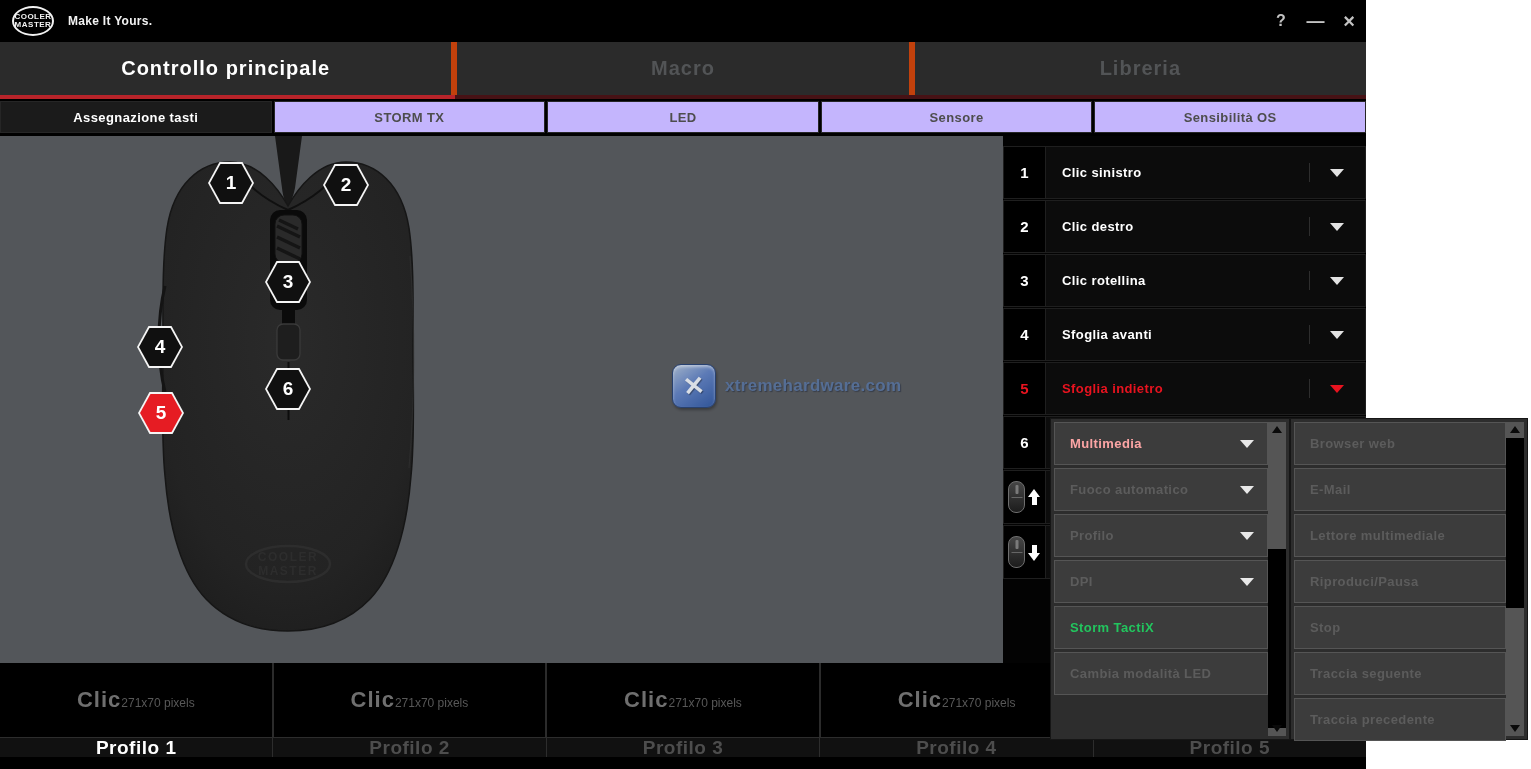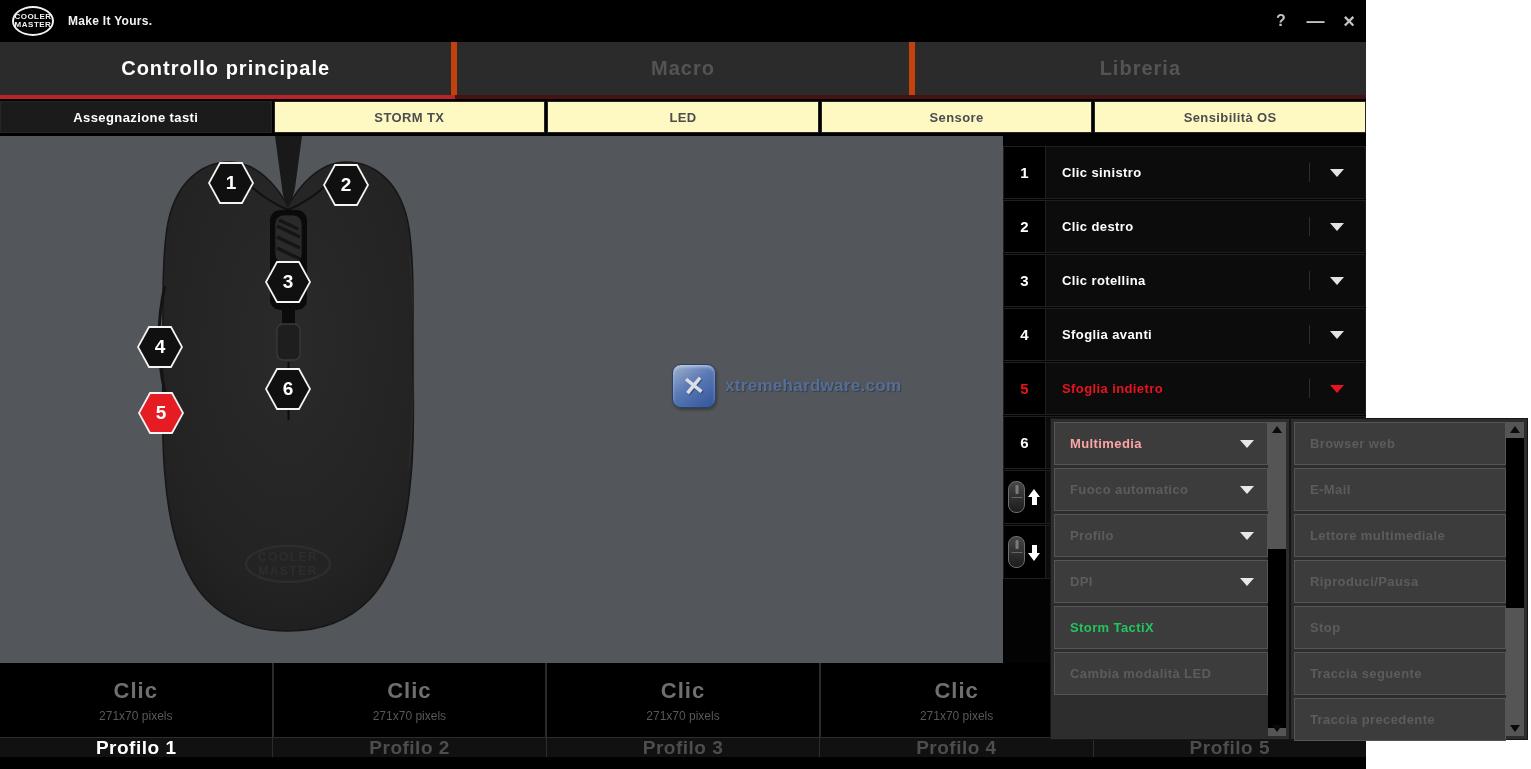--- a/index.html
+++ b/index.html
@@ -23,21 +23,21 @@
   .maintabs { height:53px; background:#2b2b2b; display:flex; }
   .maintab { flex:1; display:flex; align-items:center; justify-content:center;
     color:#525456; font-size:20px; font-weight:bold; letter-spacing:1px; border-right:6px solid #c2410c; }
   .maintab:last-child { border-right:none; }
   .maintab.active { color:#fff; }
   .redline { height:4px; background:#471215; position:relative; }
   .redline .seg { position:absolute; left:0; top:0; height:4px; width:455px; background:#b8242a; }
 
   
   .subtabs { height:37px; background:#000; display:flex; padding:2px 0 3px 0; }
-  .subtab { flex:1; margin-right:2px; background:#fef9c3; border:1px solid #262626;
+  .subtab { flex:1; margin-right:2px; background:#c4b5fd; border:1px solid #262626;
     display:flex; align-items:center; justify-content:center;
     color:#4d4d4d; font-size:13px; font-weight:bold; letter-spacing:.4px; }
   .subtab:last-child { margin-right:0; }
   .subtab.active { background:#1b1b1b; color:#fff; }
 
   
   .main { height:527px; display:flex; background:#000; }
   .stage { position:relative; width:1003px; height:527px; background:#53565a; overflow:hidden; }
   .panel { position:relative; width:363px; height:527px; background:#030303; padding-top:10px; }
 
@@ -80,21 +80,21 @@
   .wm-icon { width:44px; height:44px; border-radius:9px; border:1px solid #243f72;
     background:linear-gradient(145deg,#a9bcd6 0%,#5d7ec0 45%,#2d55a0 100%);
     display:flex; align-items:center; justify-content:center;
     box-shadow:inset 0 2px 3px rgba(255,255,255,.5), 1px 2px 3px rgba(0,0,0,.35); }
   .wm-icon span { color:#e8edf5; font-size:26px; font-weight:bold; transform:rotate(-6deg); text-shadow:1px 1px 1px rgba(0,0,0,.4); }
   .wm-text { font-size:17px; font-weight:bold; letter-spacing:.3px; color:#4f6econvert; color:#56719c;
     text-shadow:1px 1px 1px rgba(25,35,55,.55); }
 
   
   .footer { height:74px; background:#000; display:flex; }
-  .fcol { flex:1; border-right:2px solid #2b2b2b; display:flex; flex-direction:column; align-items:center; justify-content:center; }
+  .fcol { flex:1; border-right:2px solid #2b2b2b; display:flex; flex-direction:row; align-items:center; justify-content:center; }
   .fcol:last-child { border-right:none; }
   .fclic { color:#6f6f6f; font-size:22px; font-weight:bold; letter-spacing:1px; }
   .fsize { color:#585858; font-size:12px; margin-top:5px; }
 
   
   .profilebar { height:20px; background:#111; border-top:1px solid #2d2d2d; display:flex; }
   .pcol { flex:1; border-right:1px solid #2d2d2d; display:flex; align-items:center; justify-content:center;
     color:#4d4d4d; font-size:19px; font-weight:bold; letter-spacing:.5px; }
   .pcol:last-child { border-right:none; }
   .pcol.active { color:#fff; }

